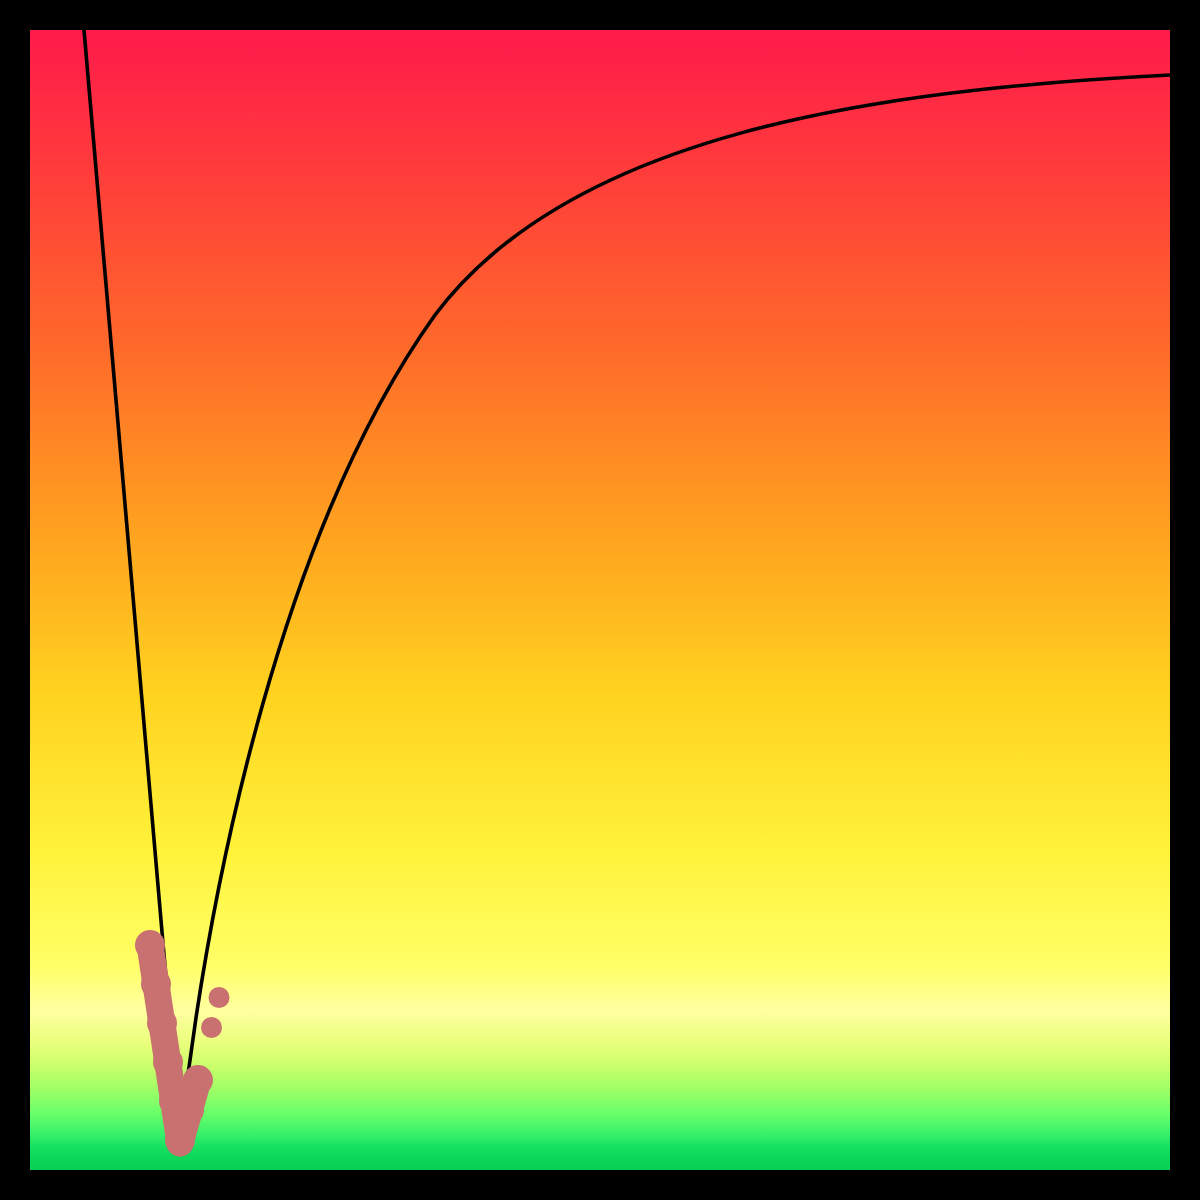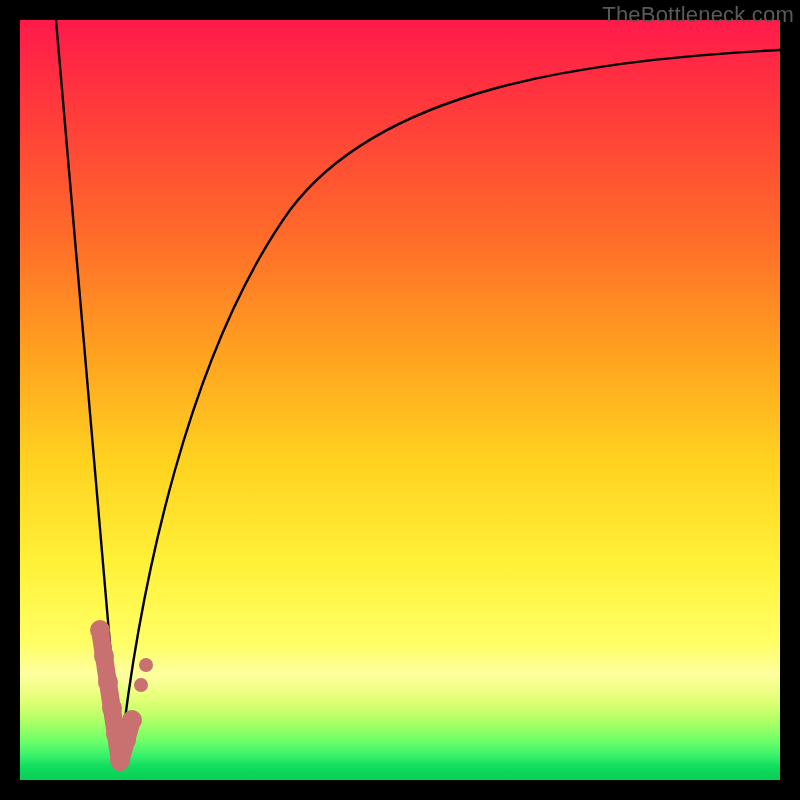--- a/index.html
+++ b/index.html
@@ -105,14 +105,13 @@
       <circle class="dot" cx="96" cy="714" r="10"></circle>
       <circle class="dot" cx="100" cy="740" r="10"></circle>
       <circle class="dot" cx="106" cy="720" r="10"></circle>
       <circle class="dot" cx="112" cy="700" r="10"></circle>
       <circle class="dot" cx="121" cy="665" r="7"></circle>
       <circle class="dot" cx="126" cy="645" r="7"></circle>
     </svg>
 
   </div>
 
-  <div class="watermark">TheBottleneck.com</div>
 </div>
 
 </body></html>

